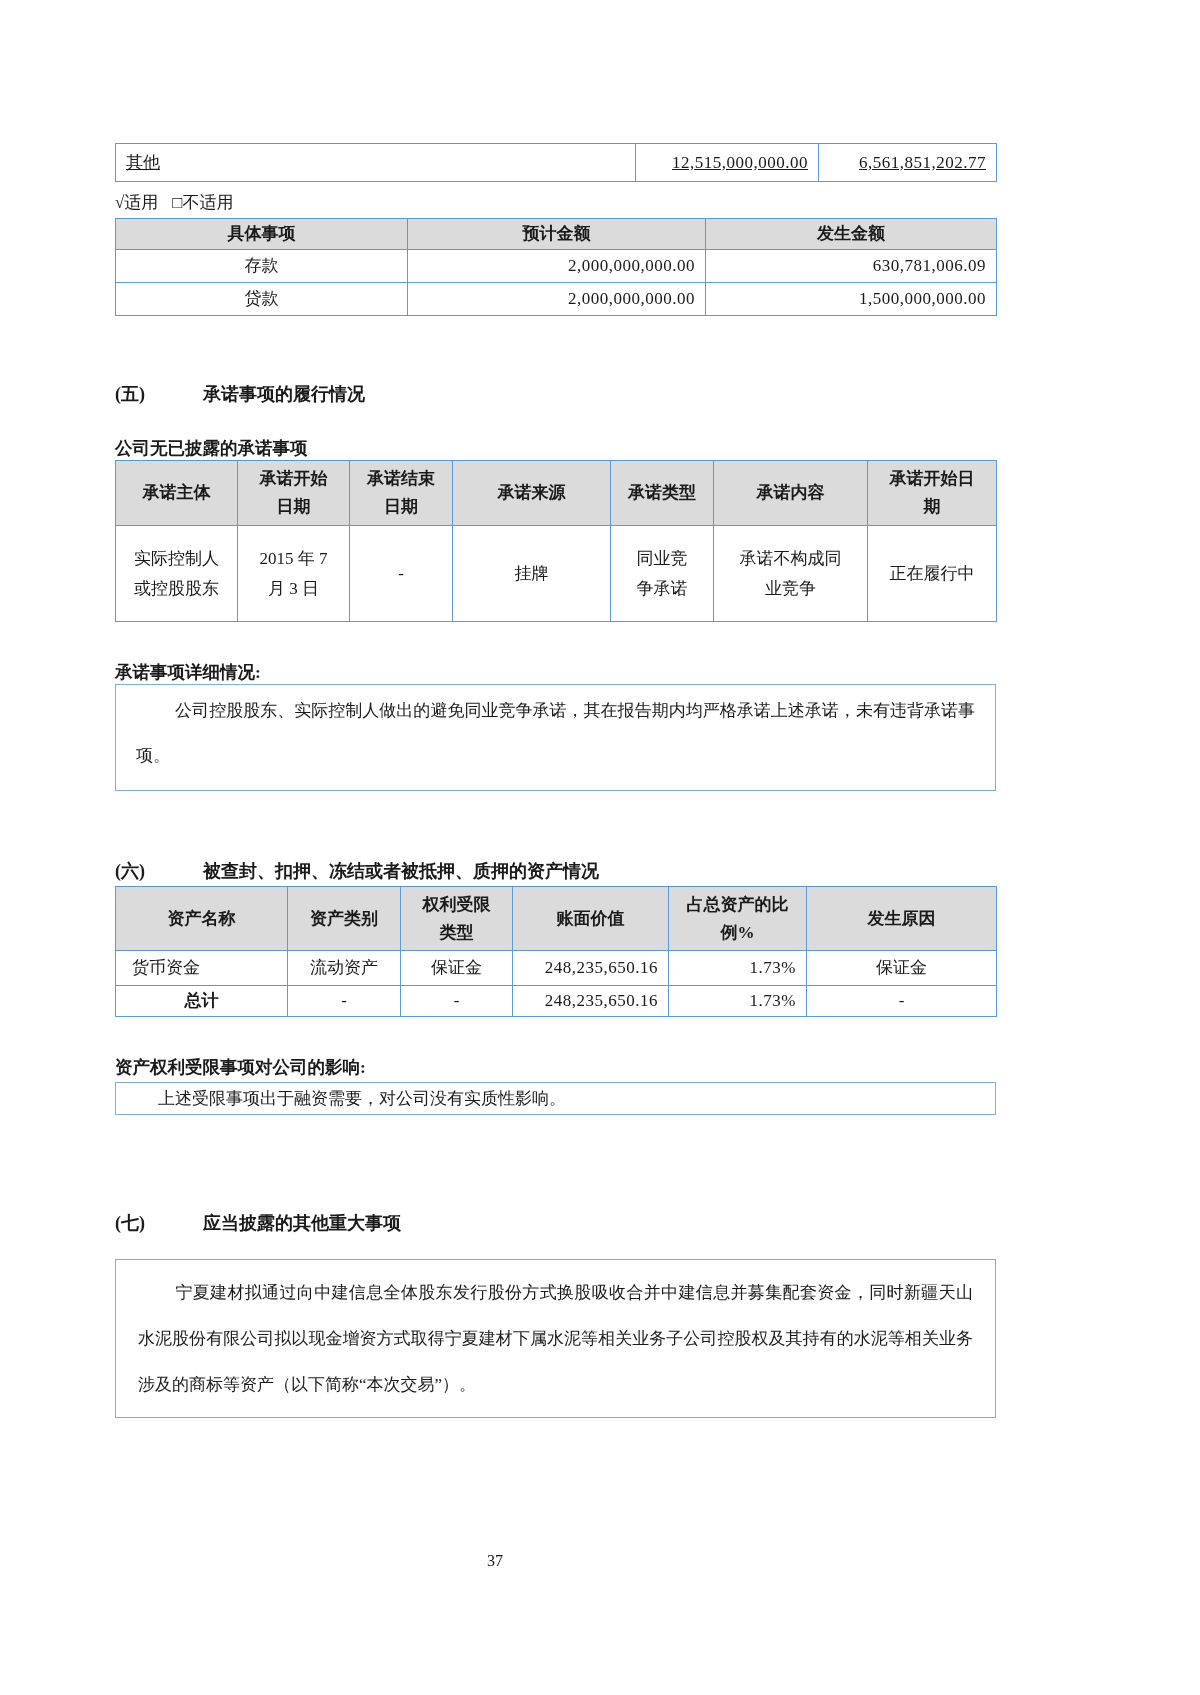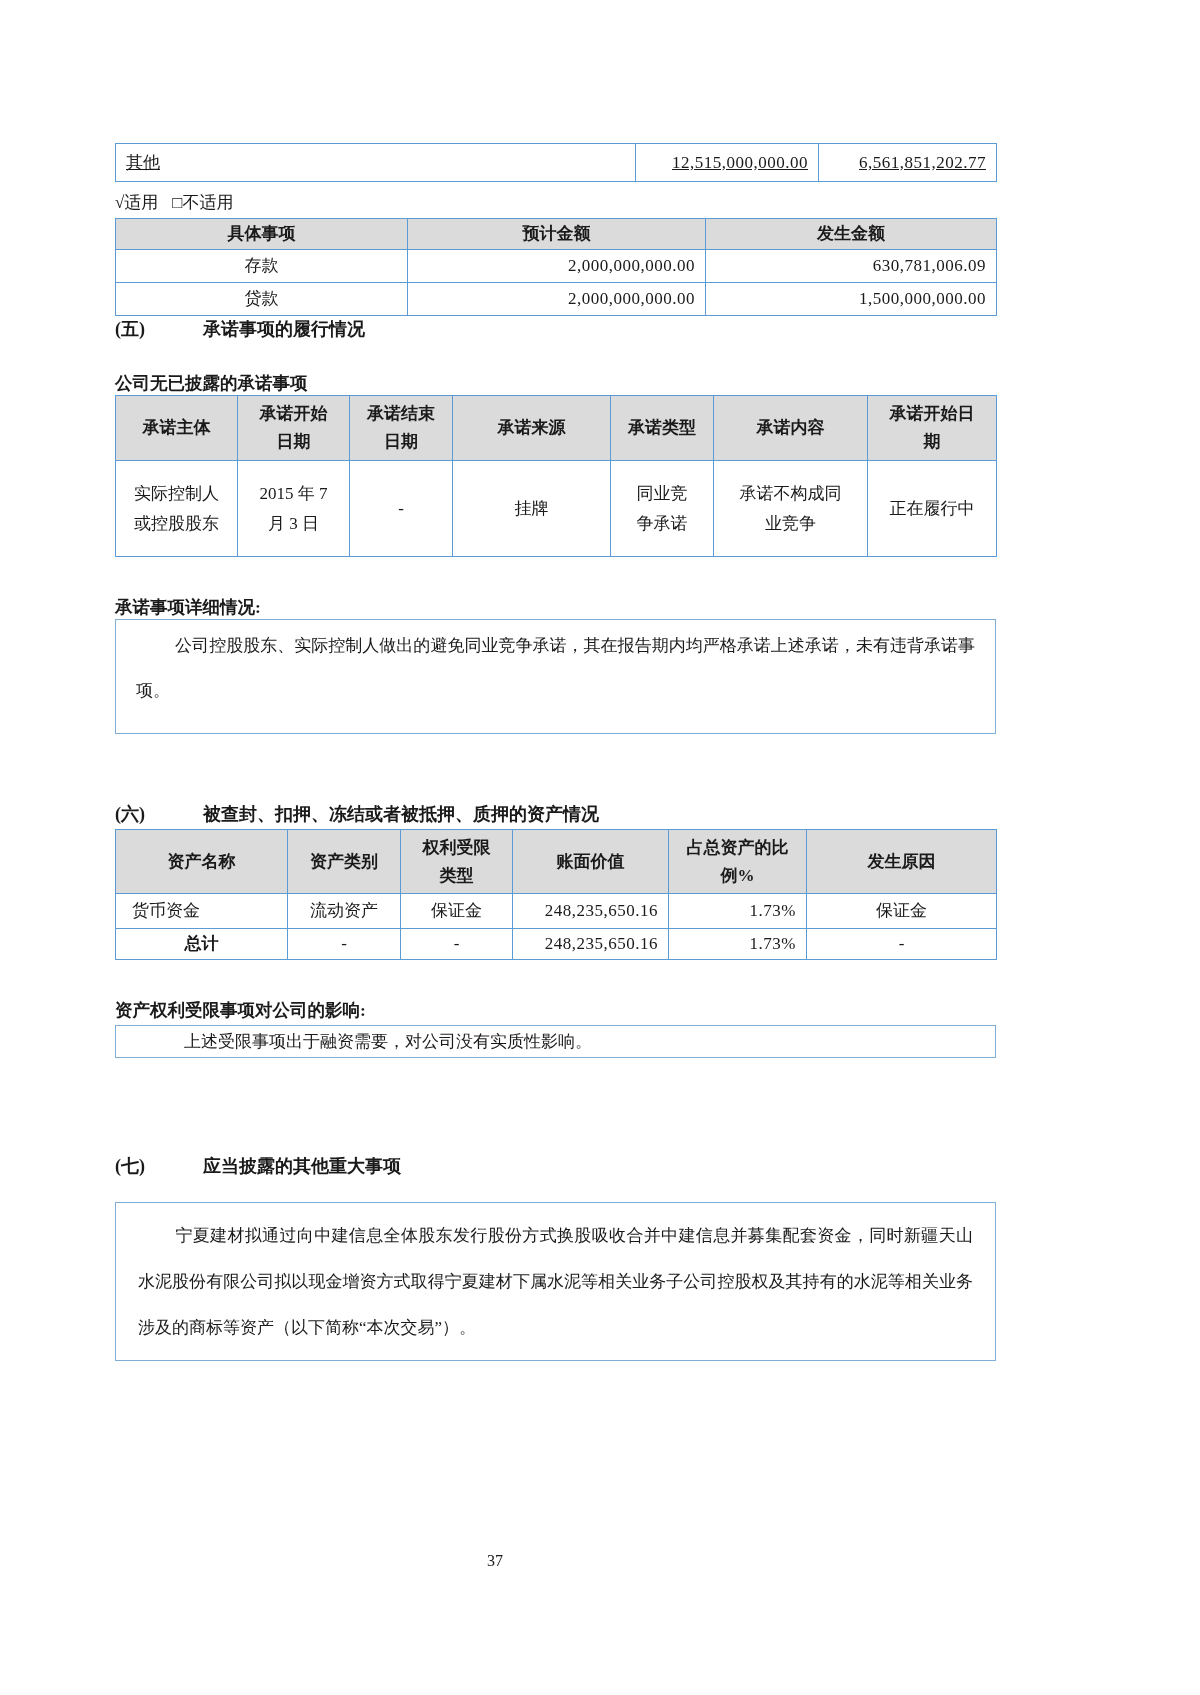--- a/index.html
+++ b/index.html
@@ -46,46 +46,46 @@
 
   .check-line { margin-top: 9px; line-height: 24px; font-size: 17px; }
   .check-line .gap { display: inline-block; width: 14px; }
 
   .t2 { margin-top: 3px; }
   .t2 .thead td { height: 30px; line-height: 26px; }
   .t2 td { height: 32px; line-height: 28px; }
 
   .h-section { font-weight: bold; font-size: 18px; line-height: 26px; }
   .h-section .sec-num { display: inline-block; min-width: 88px; }
-  .s5-title { }
+  .s5-title { margin-top: 65px; }
   .s5-note { margin-top: 29px; line-height: 24px; }
 
   .ct { margin-top: 0; }
   .ct .thead td { height: 65px; line-height: 28px; padding: 2px 15px; }
   .ct td { text-align: center; }
   .ct .drow td { height: 96px; line-height: 30px; padding: 2px 18px; }
 
   .detail-label { margin-top: 38px; font-weight: bold; font-size: 17.5px; line-height: 24px; }
   .text-box {
     border: 1px solid #7fafd9;
     background: #ffffff;
     width: 881px;
   }
-  .box1 { padding: 3px 20px 20px 20px; line-height: 45px; text-indent: 2.3em; text-align: justify; }
+  .box1 { padding: 3px 20px 12px 20px; line-height: 45px; text-indent: 2.3em; text-align: justify; }
 
   .s6-title { margin-top: 67px; }
   .unit-line { margin-top: 28px; text-align: right; line-height: 20px; font-size: 16.5px; }
 
   .at { margin-top: 2px; }
   .at .thead td { height: 64px; line-height: 28px; padding: 2px 14px; }
   .at td { height: 35px; line-height: 30px; }
   .at .trow td { height: 30px; line-height: 26px; }
 
   .impact-label { margin-top: 38px; font-weight: bold; font-size: 17.5px; line-height: 24px; }
-  .box2 { margin-top: 3px; padding: 3px 29px; line-height: 25px; text-indent: 2.3em; }
+  .box2 { margin-top: 3px; padding: 3px 3px; line-height: 25px; text-indent: 2.3em; }
 
   .s7-title { margin-top: 95px; }
   .box3 { margin-top: 23px; padding: 10px 22px 9px 22px; line-height: 46px; text-indent: 2.2em; text-align: justify; }
 
   .page-number {
     position: absolute;
     top: 1551px;
     left: 0;
     width: 990px;
     text-align: center;

